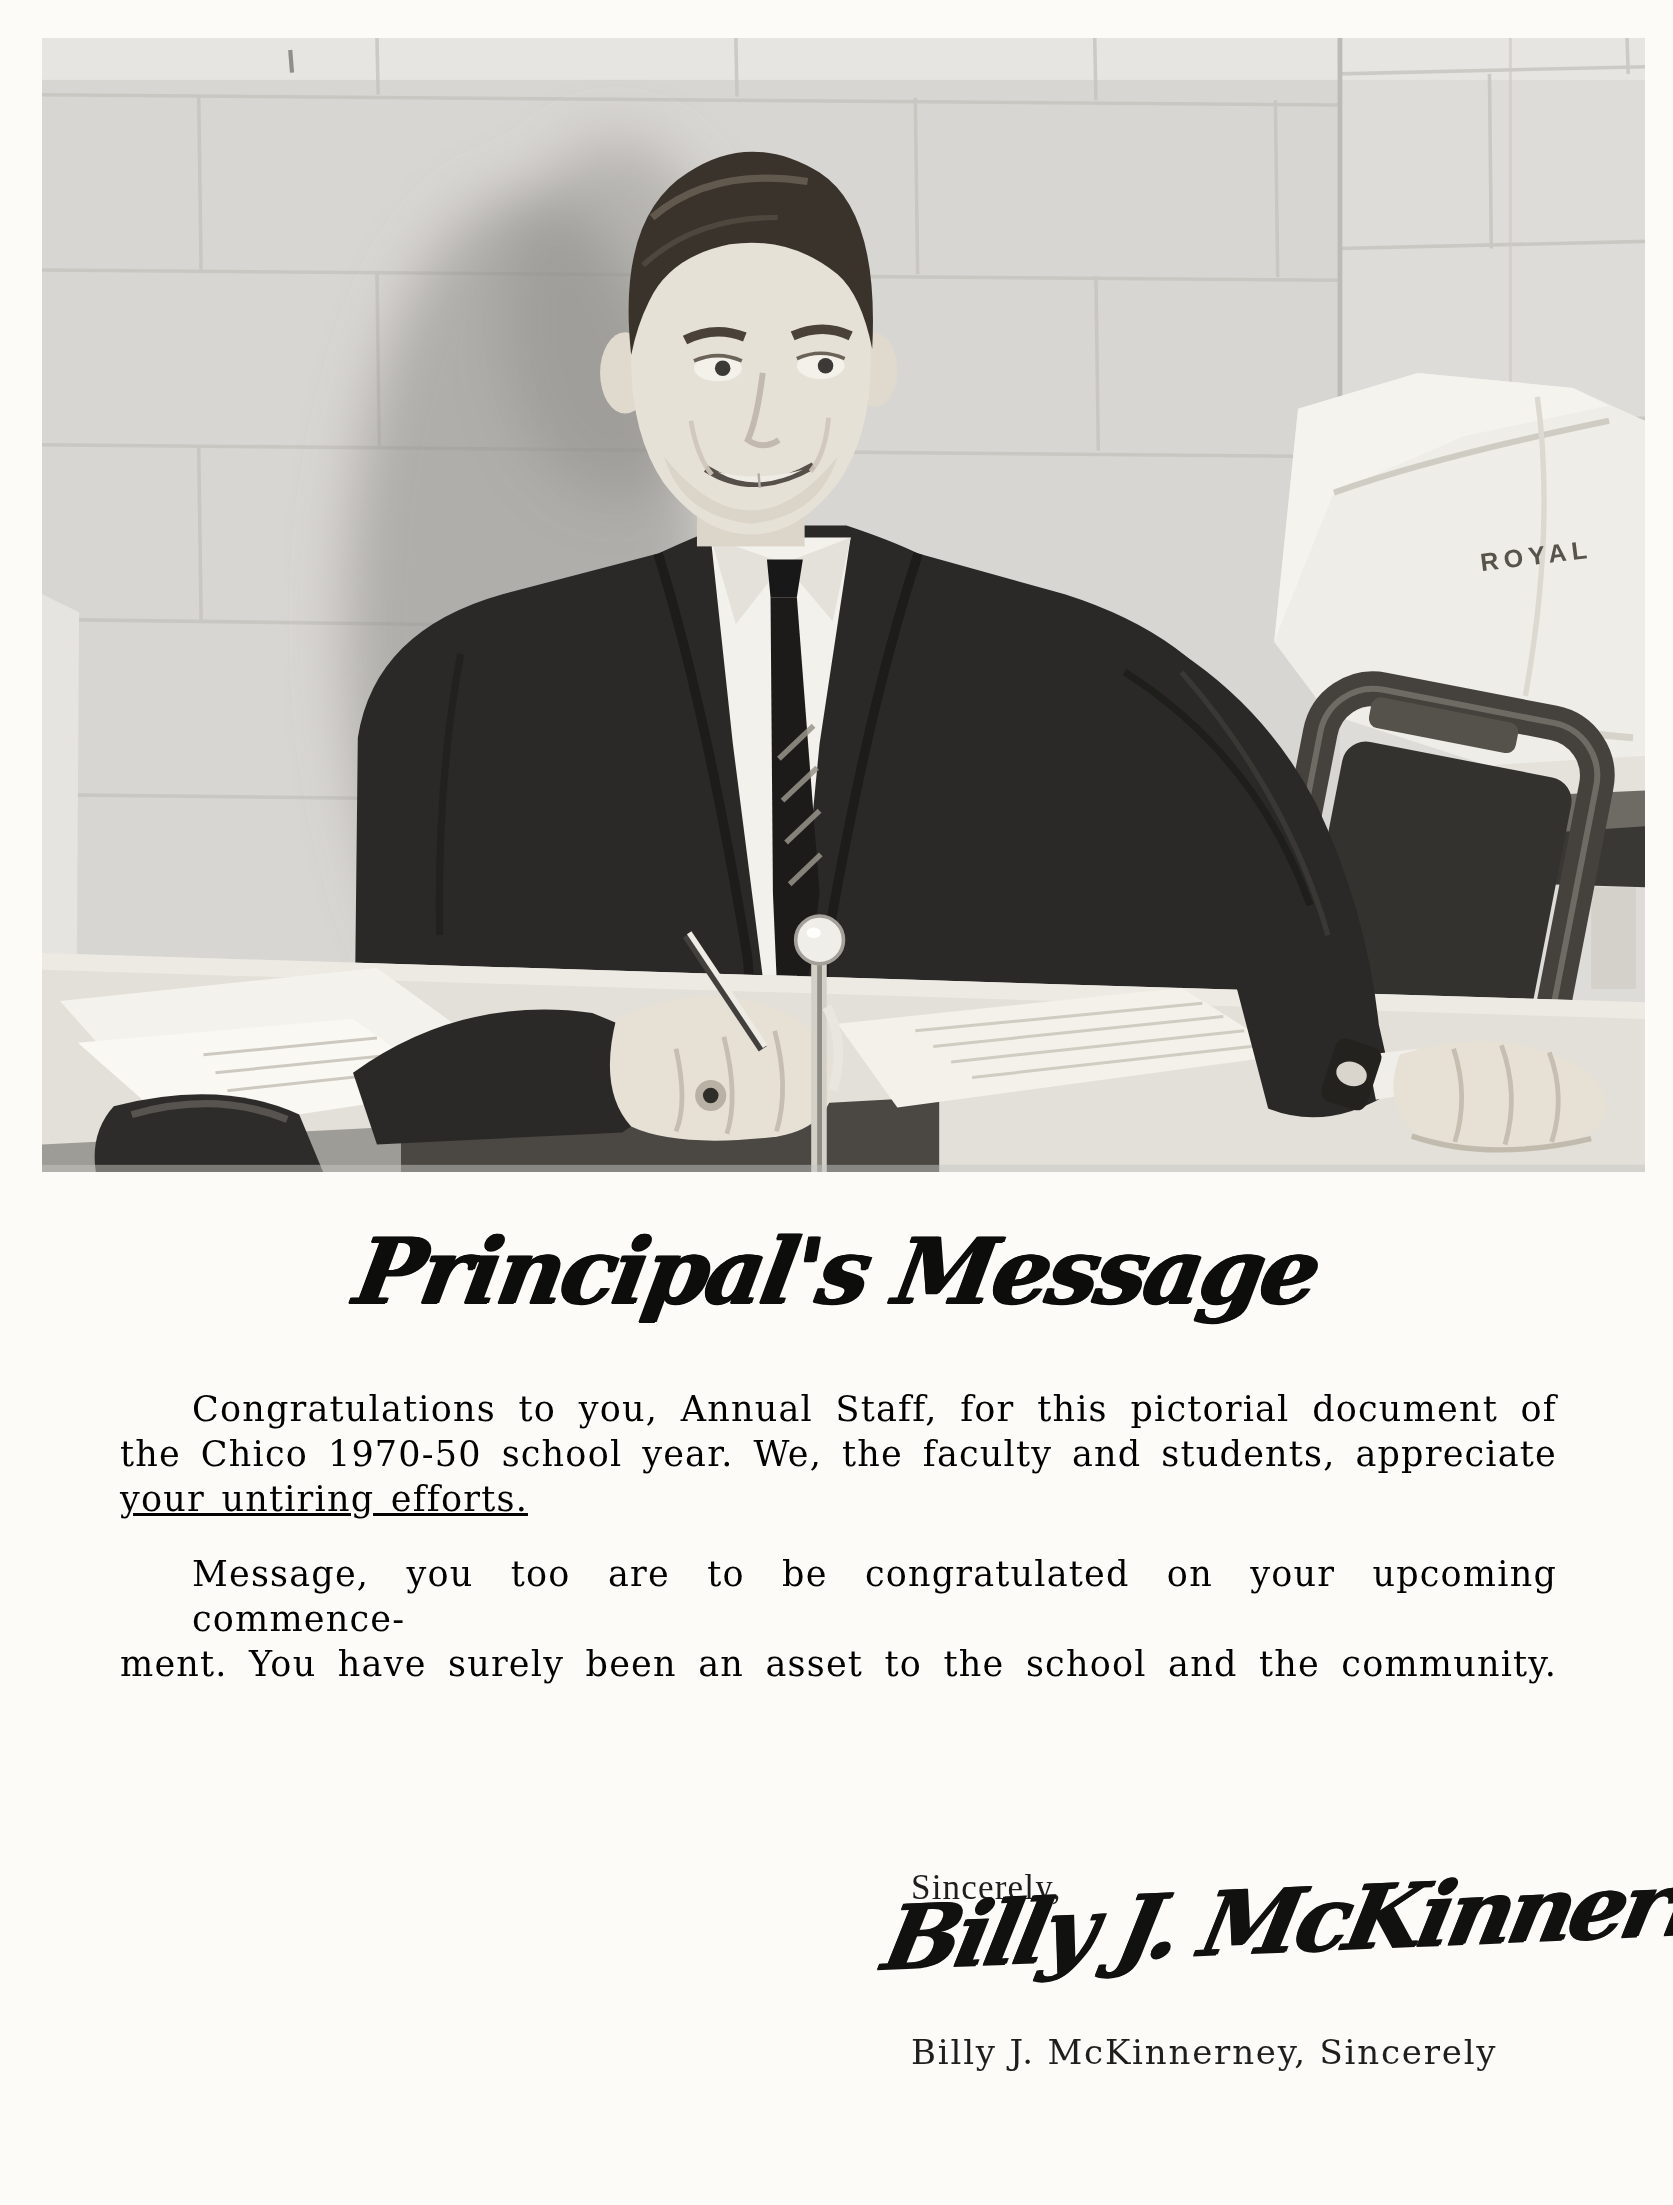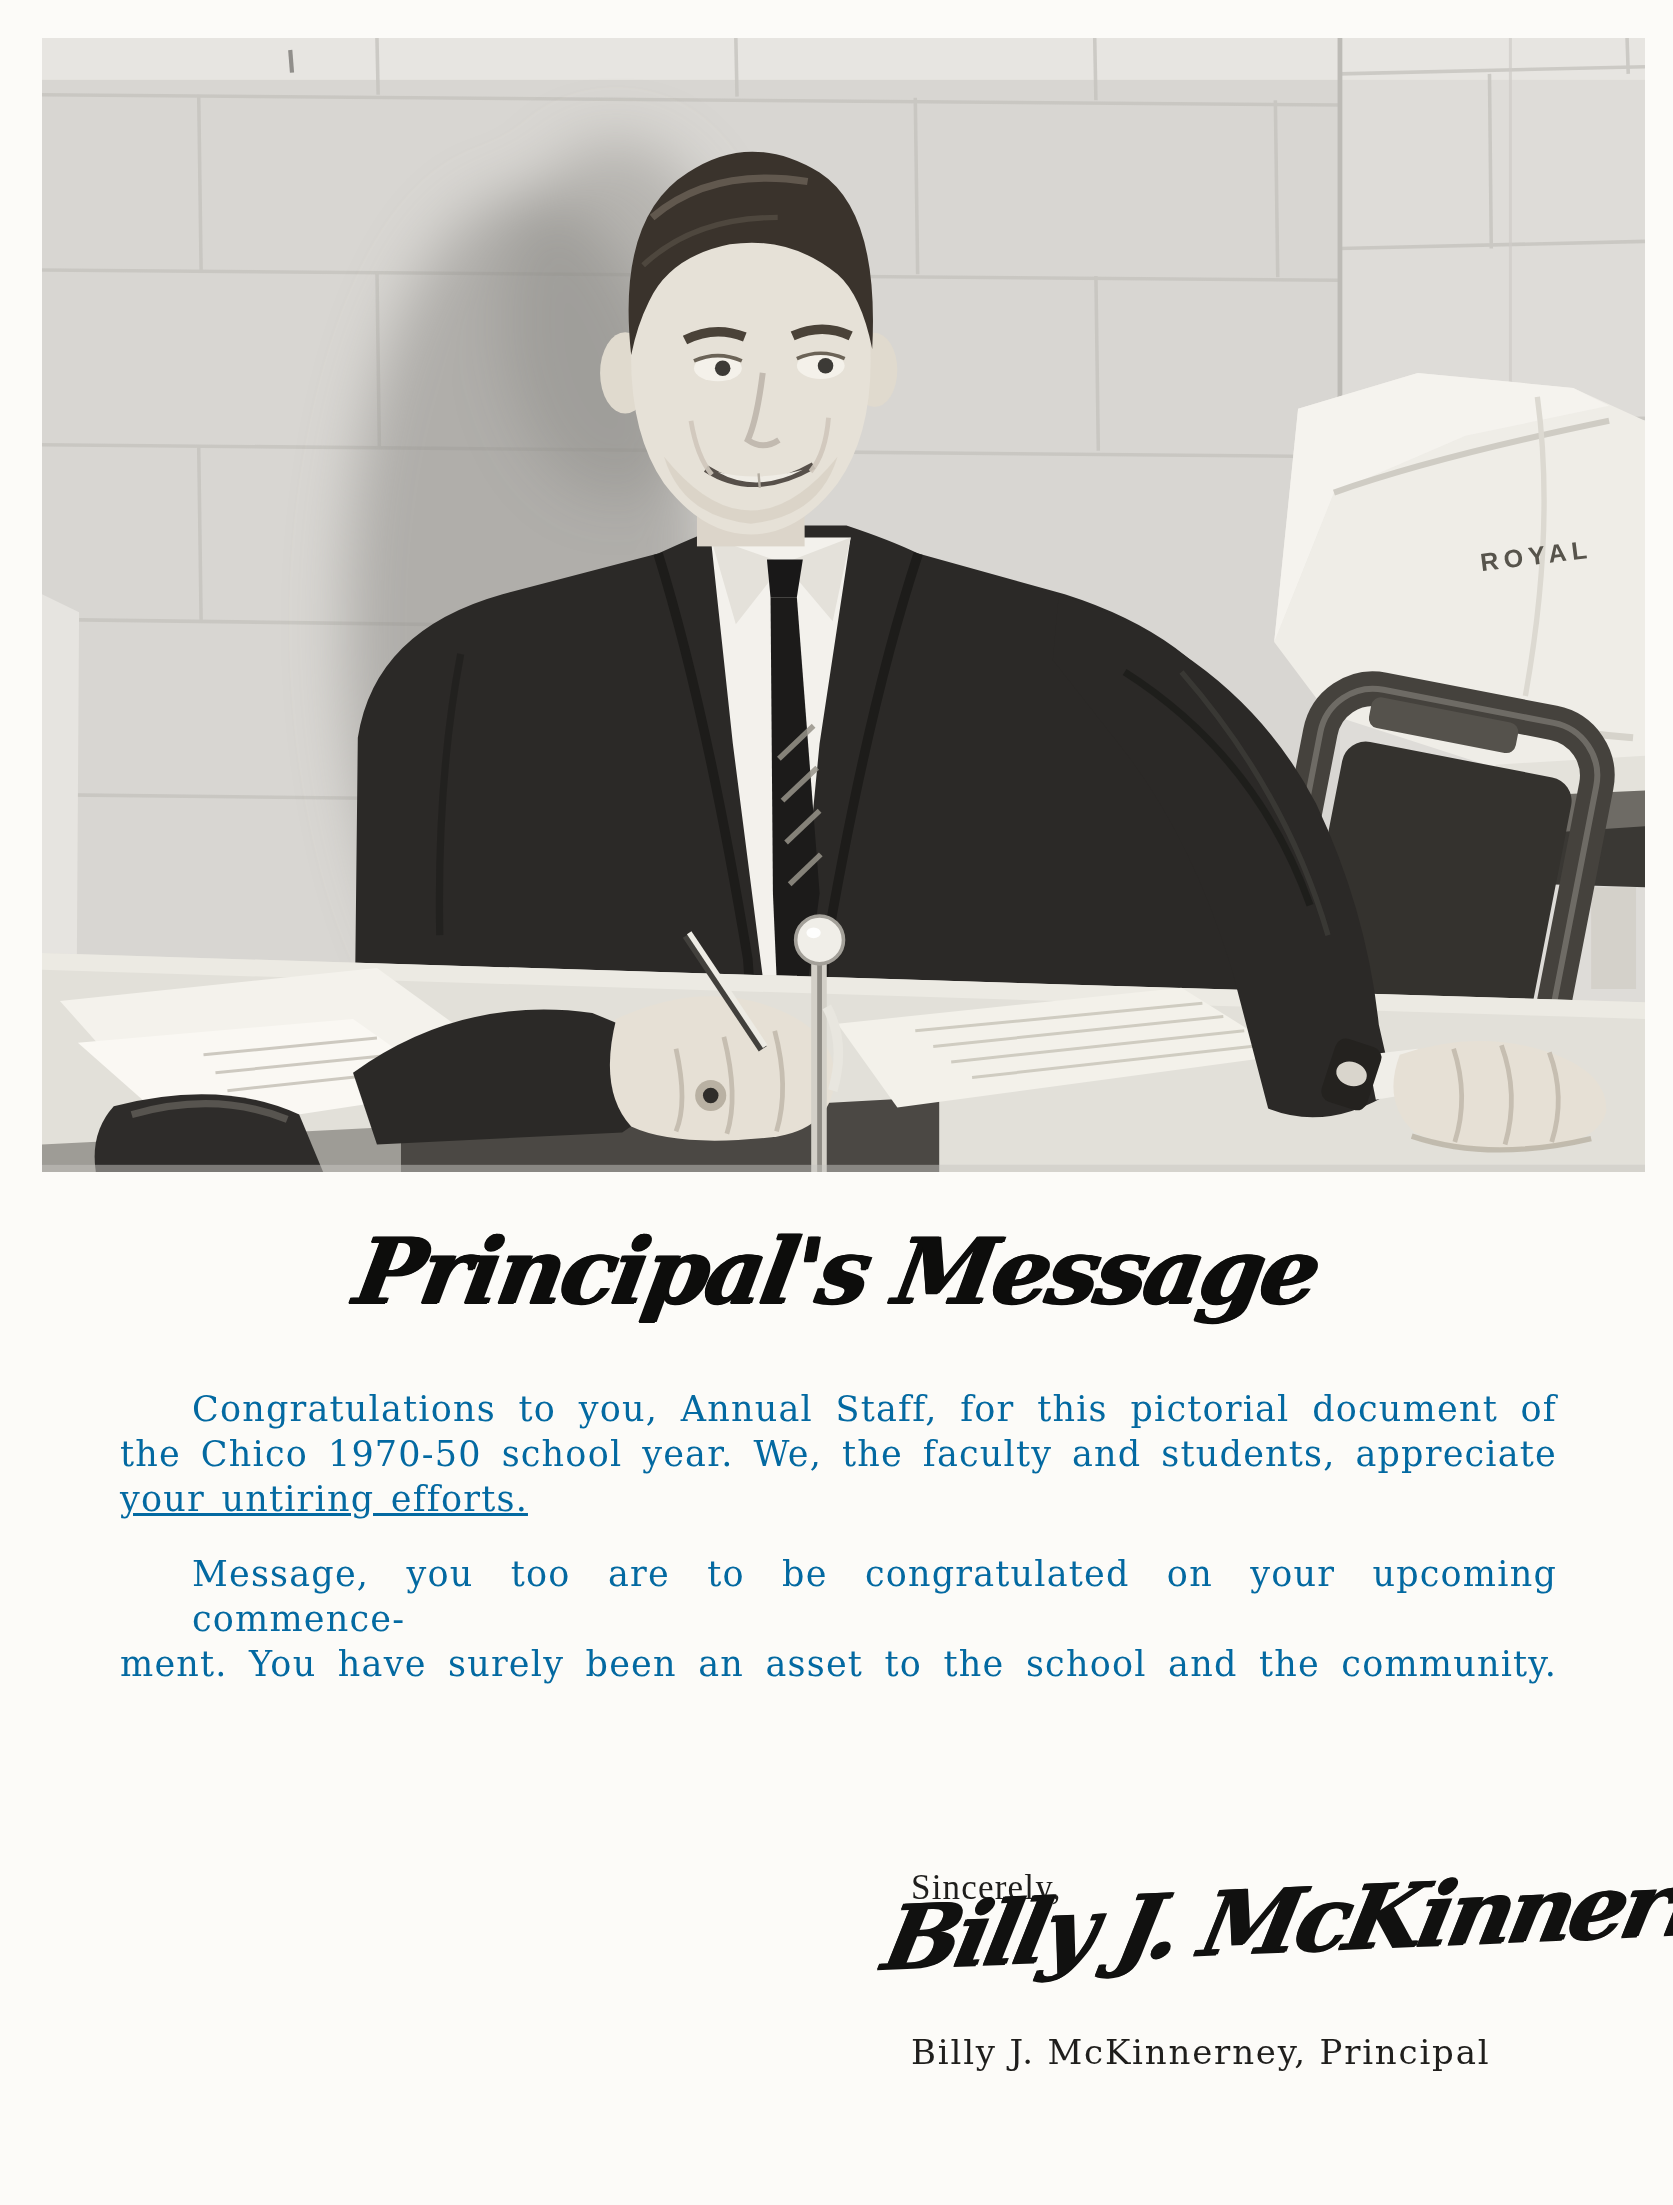--- a/index.html
+++ b/index.html
@@ -27,21 +27,21 @@
     color:#0d0d0c;
     transform:skewX(-10deg);
     text-shadow:1.8px 0 0 currentColor,-0.6px 0 0 currentColor,0 1.2px 0 currentColor;
     white-space:nowrap;
   }
   
   .body-text{
     position:absolute;left:120px;top:1387px;width:1437px;
     font-size:35px;line-height:45px;
     letter-spacing:1.2px;word-spacing:4.2px;
-    color:#0369a1;
+    color:#000000;
   }
   .para{margin:0 0 30px 0;}
   .line{
     text-align:justify;
     text-align-last:justify;
   }
   .line.first{padding-left:72px;}
   .line.last{text-align-last:left;text-decoration:underline;}
   
   .salutation{
@@ -303,16 +303,16 @@
     <div class="para">
       <div class="line first">Message, you too are to be congratulated on your upcoming commence-</div>
       <div class="line">ment. You have surely been an asset to the school and the community.</div>
     </div>
     <div class="para">
     </div>
   </div>
 
   <div class="salutation">Sincerely,</div>
   <div class="signature">Billy J. McKinnerney</div>
-  <div class="typed-name">Billy J. McKinnerney, Principal</div>
+  <div class="typed-name">Billy J. McKinnerney, Sincerely</div>
 
 </div>
 
 
 </body></html>

